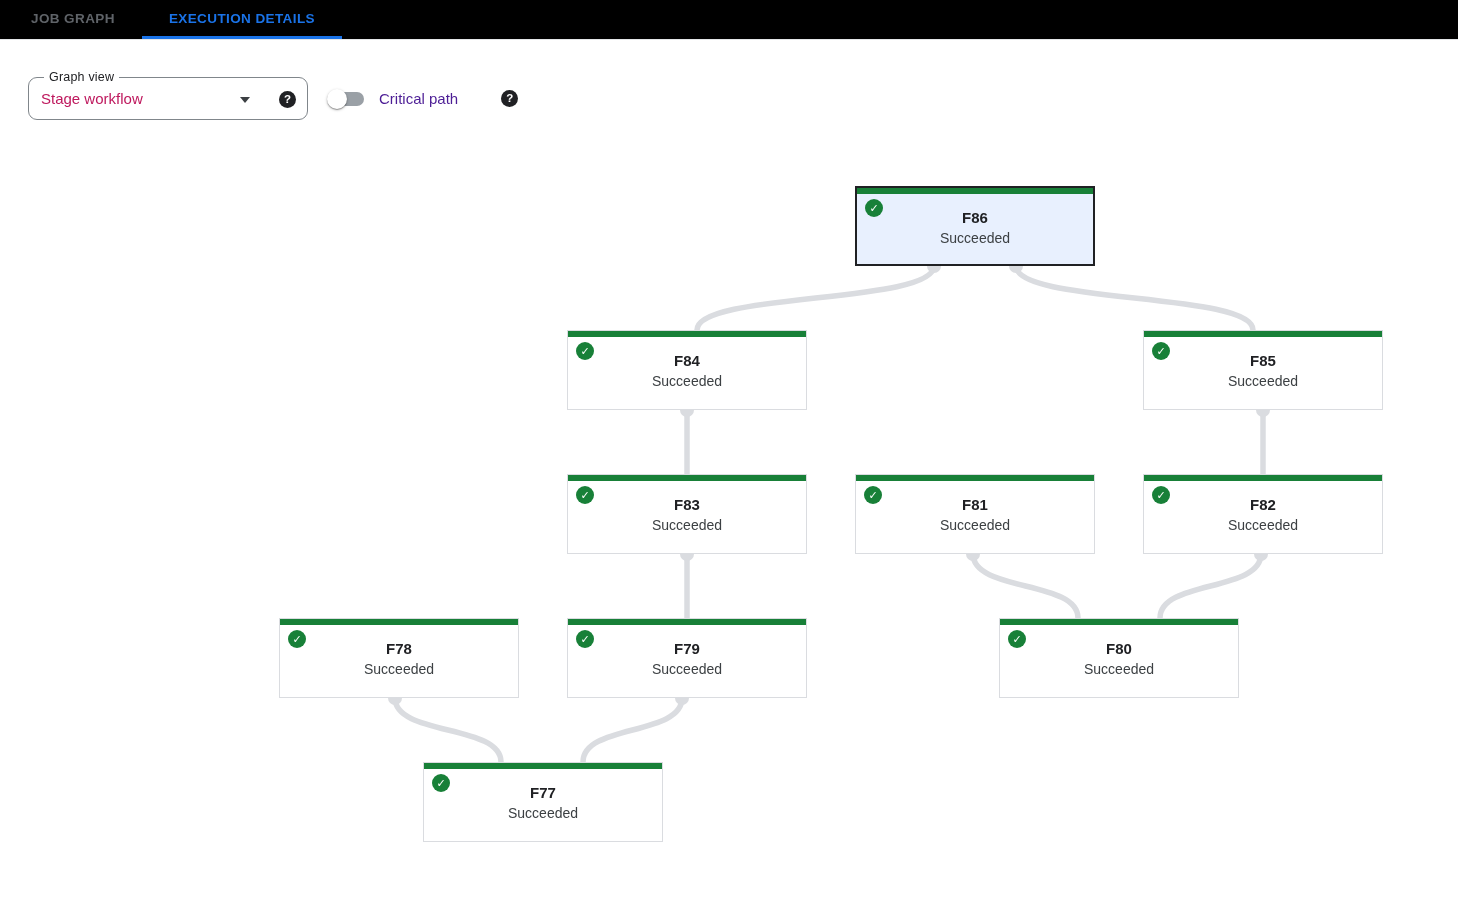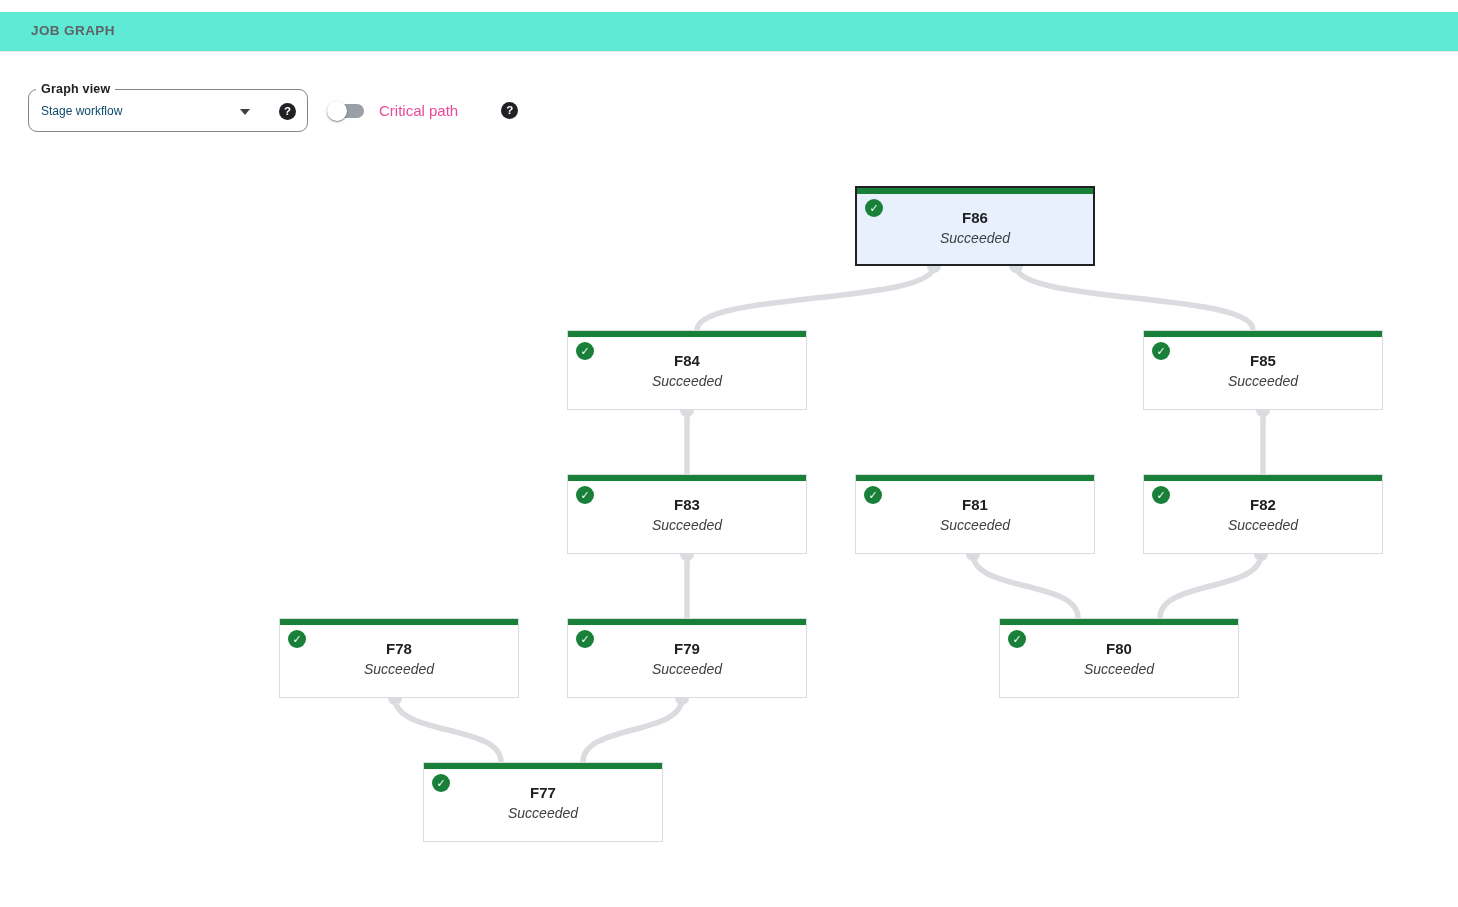--- a/index.html
+++ b/index.html
@@ -5,78 +5,78 @@
   * { box-sizing: border-box; }
   html,body { margin:0; padding:0; }
   body {
     width:1458px; height:907px; position:relative; overflow:hidden;
     background:#ffffff;
     font-family:"Liberation Sans","DejaVu Sans",sans-serif;
     color:#202124;
   }
 
   
-  .tabbar { display:flex; height:40px; border-bottom:1px solid #e4e6e8; padding-left:4px; background:#5eead4; position:relative; z-index:3;margin-top:12px; }
+  .tabbar { display:flex; height:40px; border-bottom:1px solid #e4e6e8; padding-left:4px; background:#000000; position:relative; z-index:3; }
   .tab {
     padding:0 27px; display:flex; align-items:center; justify-content:center;
     font-size:13.5px; font-weight:700; letter-spacing:.4px; color:#5f6368;
     cursor:pointer; border-bottom:3px solid transparent; white-space:nowrap;
   }
   .tab.active { color:#1a73e8; border-bottom-color:#1a73e8; }
 
   
   .controls { display:flex; align-items:center; margin:37px 0 0 28px; position:relative; z-index:3; }
   .select {
     position:relative; width:280px; height:43px;
     border:1px solid #80868b; border-radius:9px;
     display:flex; align-items:center; cursor:pointer; background:#fff;
   }
   .select-label {
-    position:absolute; top:-9px; left:7px; background:#fff; padding:0 5px;
-    font-size:12.5px; font-weight:700; color:#202124; letter-spacing:.2px; line-height:17px;
+    position:absolute; top:-9px; left:15px; background:#fff; padding:0 5px;
+    font-size:12.5px; font-weight:400; color:#202124; letter-spacing:.2px; line-height:17px;
   }
-  .select-value { font-size:12px; color:#0c4a6e; padding-left:12px; }
+  .select-value { font-size:15px; color:#be185d; padding-left:12px; }
   .caret {
     position:absolute; right:57px; top:19px; width:0; height:0;
     border-left:5.5px solid transparent; border-right:5.5px solid transparent;
     border-top:6px solid #3c4043;
   }
   .help {
     width:17px; height:17px; border-radius:50%; background:#202124; color:#fff;
     font-size:11.5px; font-weight:700; display:flex; align-items:center; justify-content:center;
     line-height:1; cursor:pointer; flex:none;
   }
   .select .help { position:absolute; right:11px; top:13px; }
   .toggle-group { display:flex; align-items:center; margin-left:22px; }
   .toggle { position:relative; width:34px; height:14px; border-radius:7px; background:#9aa0a6; cursor:pointer; margin-right:15px; }
   .knob {
     position:absolute; left:-3px; top:-3px; width:20px; height:20px; border-radius:50%;
     background:#fff; box-shadow:0 1px 1px rgba(0,0,0,.3), 0 1px 3px rgba(0,0,0,.25);
   }
-  .toggle-label { font-size:15px; color:#ec4899; }
+  .toggle-label { font-size:15px; color:#4c1d95; }
   .toggle-group .help { margin-left:43px; }
 
   
   .graph { position:absolute; left:0; top:0; width:1458px; height:907px; z-index:1; }
   .graph svg { position:absolute; left:0; top:0; }
   .edge { stroke:#dadce0; stroke-width:5.5; fill:none; }
   .nub  { fill:#dadce0; }
   .node {
     position:absolute; width:240px; height:80px; background:#fff;
     border:1px solid #dadce0; cursor:pointer;
   }
   .node .bar { height:6px; background:#188038; }
   .node.selected { background:#e8f0fe; border:2px solid #202124; }
   .chk {
     position:absolute; left:8px; top:11px; width:18px; height:18px; border-radius:50%;
     background:#188038; color:#fff; font-size:11px; font-weight:700;
     display:flex; align-items:center; justify-content:center;
   }
   .ttl { text-align:center; margin-top:14px; font-size:15px; font-weight:700; color:#202124; line-height:19px; }
-  .sts { text-align:center; margin-top:2px; font-size:14px; color:#3c4043; line-height:19px;font-style:italic; }
+  .sts { text-align:center; margin-top:2px; font-size:14px; color:#3c4043; line-height:19px; }
 </style>
 </head>
 <body>
 
 <div class="graph">
     <svg width="1458" height="907">
       <path d="M 934 266 C 934 304, 697 292, 697 330" class="edge"></path>
       <circle cx="934" cy="266" r="7" class="nub"></circle>
       <path d="M 1016 266 C 1016 304, 1253 292, 1253 330" class="edge"></path>
       <circle cx="1016" cy="266" r="7" class="nub"></circle>
@@ -152,20 +152,21 @@
     <div class="node" style="left: 423px; top: 762px; width: 240px; height: 80px;">
       <div class="bar"></div>
       <div class="chk">✓</div>
       <div class="ttl">F77</div>
       <div class="sts">Succeeded</div>
     </div>
   </div>
 
 <div class="tabbar">
   <div class="tab">JOB GRAPH</div>
+  <div class="tab active">EXECUTION DETAILS</div>
 </div>
 
 <div class="controls">
   <div class="select">
     <span class="select-label">Graph view</span>
     <span class="select-value">Stage workflow</span>
     <span class="caret"></span>
     <span class="help">?</span>
   </div>
   <div class="toggle-group">

